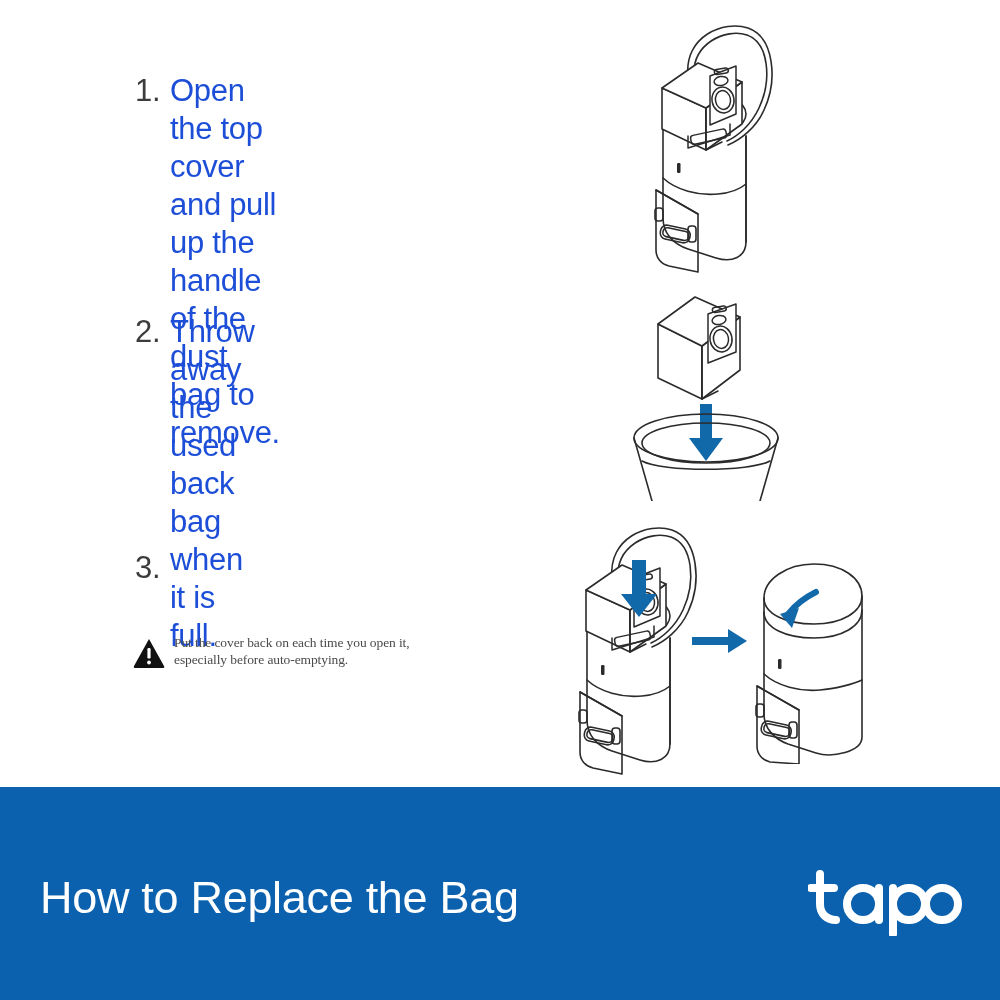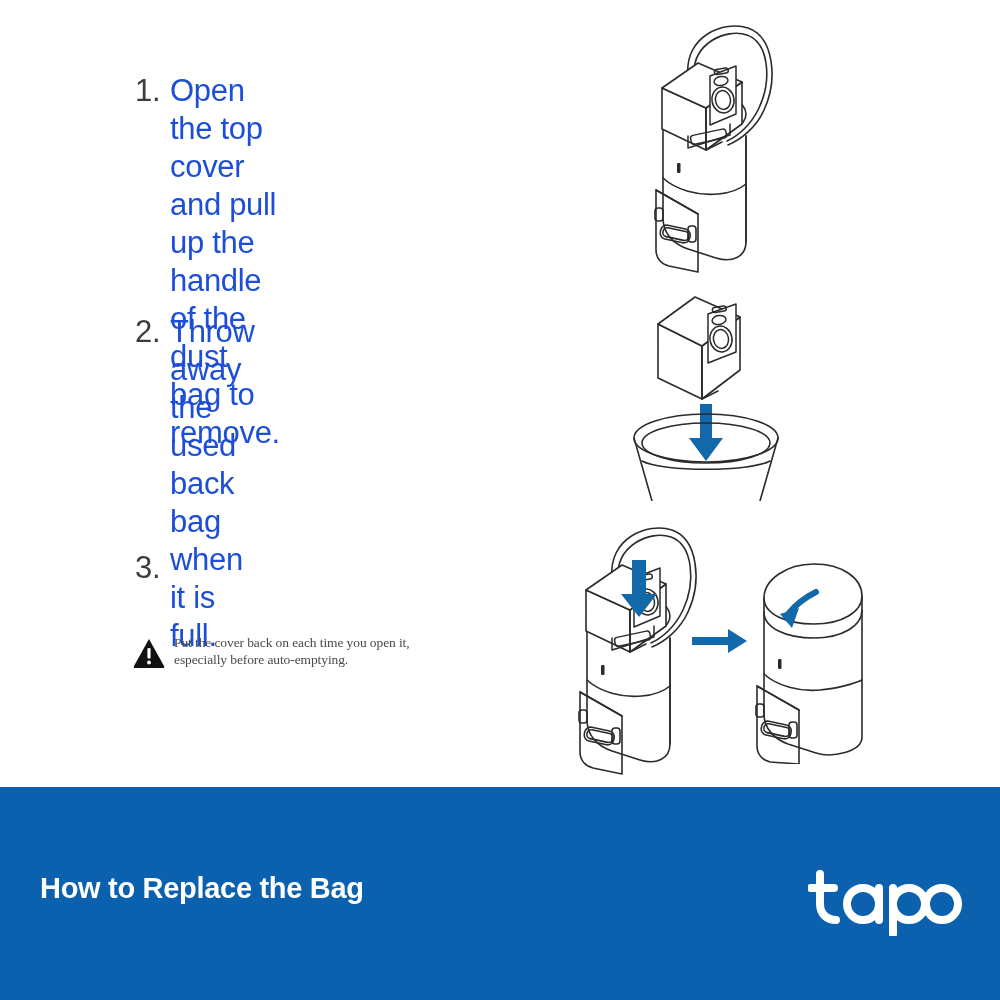--- a/index.html
+++ b/index.html
@@ -101,22 +101,22 @@
     left: 0;
     top: 787px;
     width: 1000px;
     height: 213px;
     background: #0b61ae;
   }
   .banner-title {
     position: absolute;
     left: 40px;
     top: 872px;
-    font-size: 29px;
-    font-weight: bold;
+    font-size: 45px;
+    font-weight: normal;
     color: #ffffff;
     letter-spacing: -0.3px;
   }
   .logo {
     position: absolute;
     left: 808px;
     top: 866px;
   }
 </style>
 </head>

